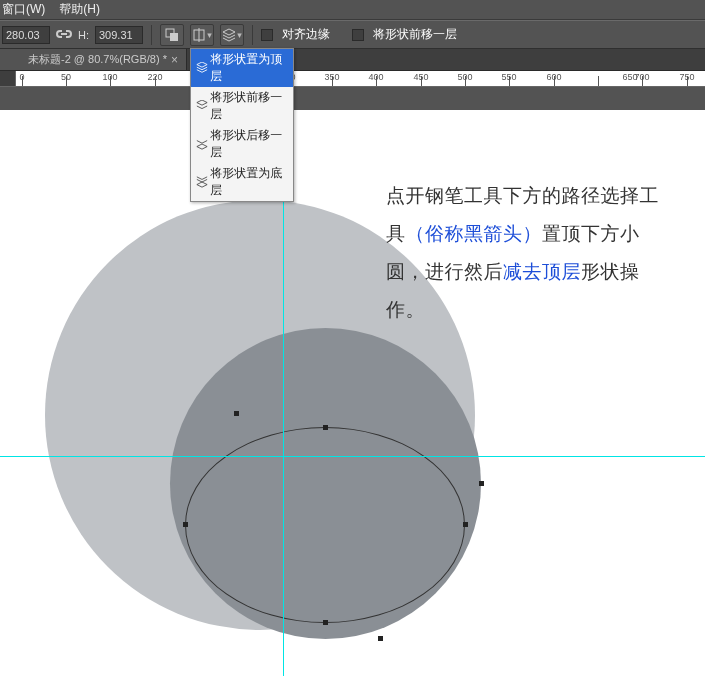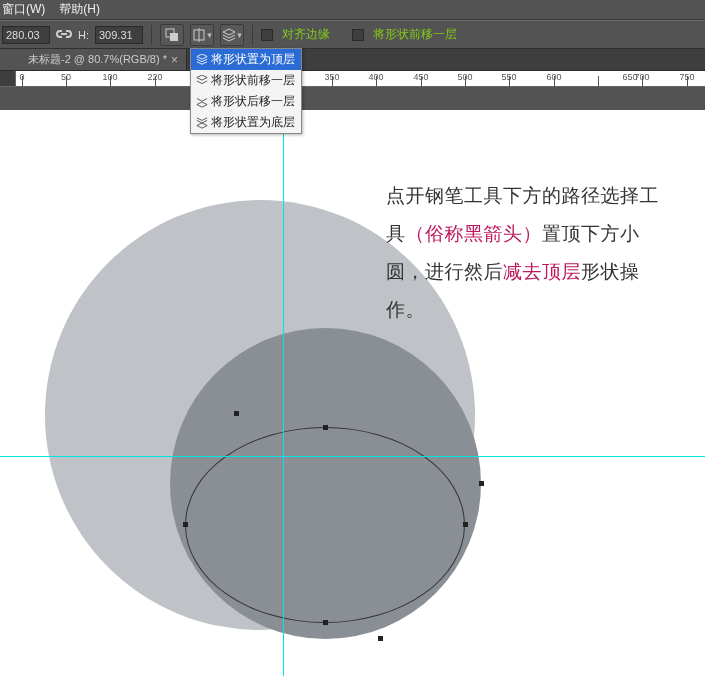--- a/index.html
+++ b/index.html
@@ -50,21 +50,21 @@
     background: #535353;
     border: 1px solid transparent;
     display: flex; align-items: center; justify-content: center;
     color: #ccc;
     cursor: pointer;
   }
   .iconbtn.raised { border: 1px solid #3a3a3a; background: #585858; border-radius: 2px; }
   .iconbtn svg { width: 14px; height: 14px; }
   .drop-arrow { font-size: 9px; margin-left: 1px; color: #bbb; }
   .checkbox { width: 12px; height: 12px; border: 1px solid #2a2a2a; background: #3f3f3f; display:inline-block; vertical-align:middle; margin-right:3px;}
-  .opt-label { font-size: 12px; color: #84cc16; }
+  .opt-label { font-size: 12px; color: #ffffff; }
   .sep { width: 1px; height: 20px; background: #3a3a3a; margin: 0 2px; }
 
   .tabbar {
     height: 22px;
     background: #3e3e3e;
     display: flex;
     align-items: center;
     border-bottom: 1px solid #2a2a2a;
   }
   .tabspacer { width: 20px; height: 100%; background: #535353; }
@@ -137,26 +137,26 @@
 
   .annotation {
     position: absolute;
     left: 386px; top: 67px;
     width: 290px;
     color: #333;
     font-size: 19px;
     line-height: 2;
     letter-spacing: 0.5px;
   }
-  .annotation .red { color: #be185d; }
+  .annotation .red { color: #1d4ed8; }
 
   .dropdown {
     position: absolute;
     left: 190px; top: 48px;
-    width: 112px;
+    width: 104px;
     background: #f4f4f4;
     border: 1px solid #888;
     box-shadow: 1px 1px 3px rgba(0,0,0,0.3);
     z-index: 50;
   }
   .dropdown .item {
     padding: 2px 4px 2px 4px;
     font-size: 12px;
     color: #222;
     display: flex;

